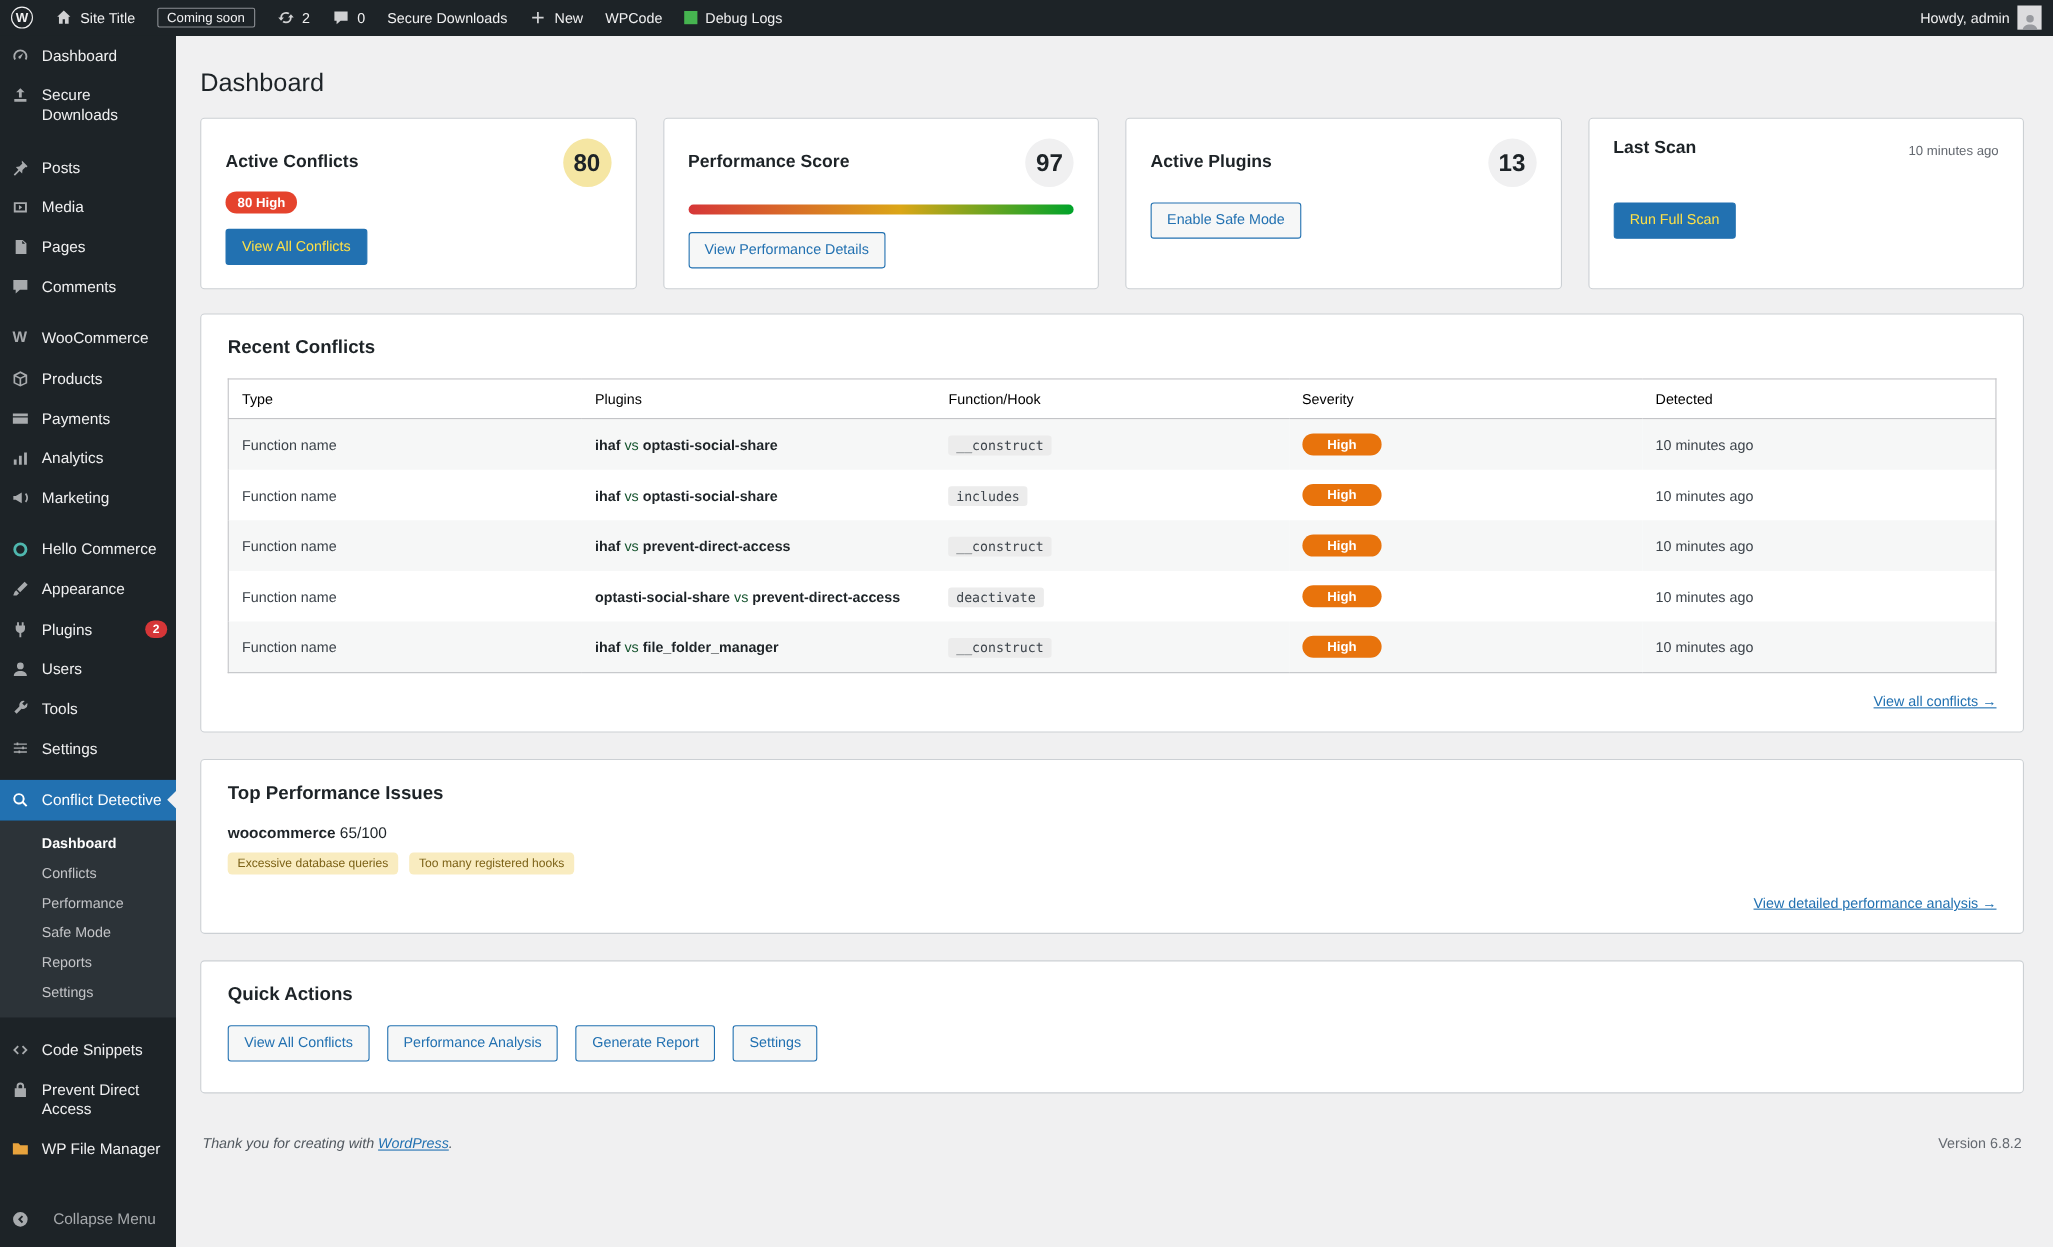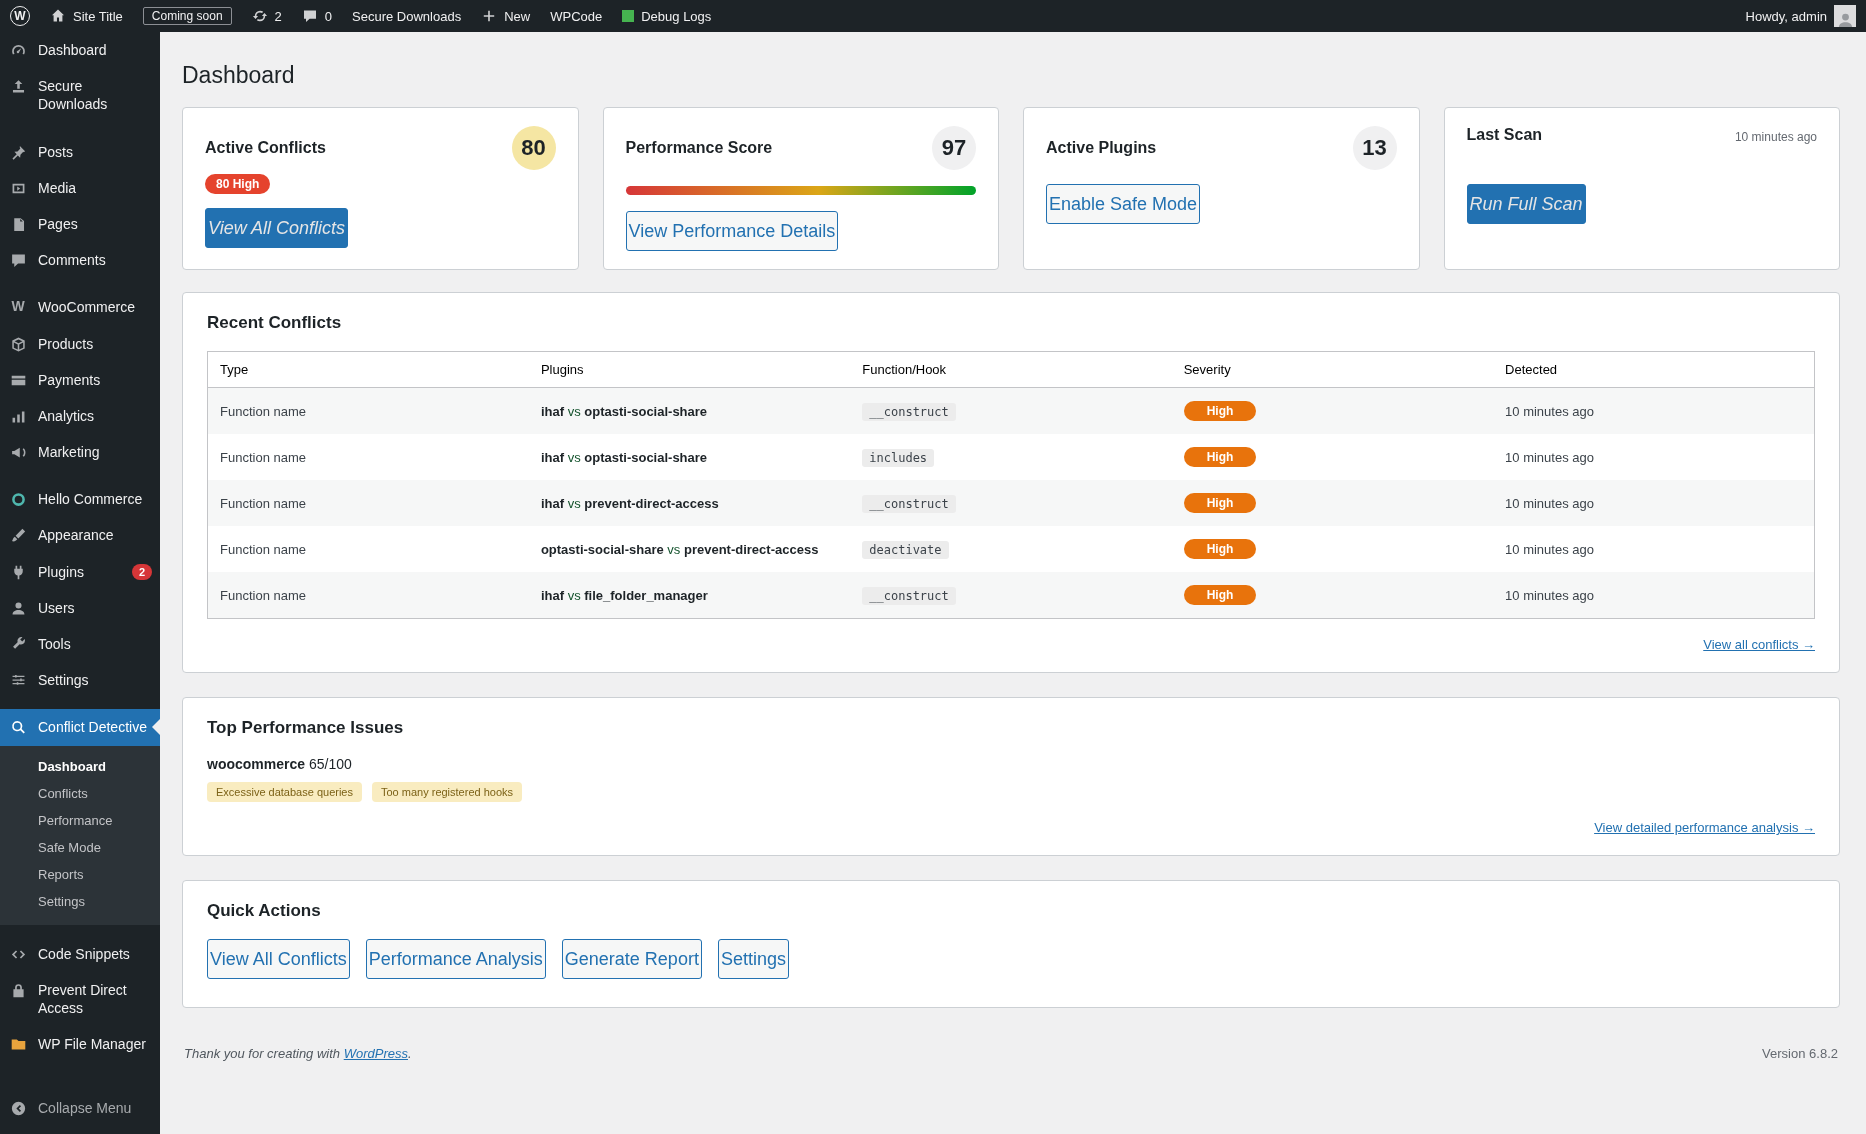--- a/index.html
+++ b/index.html
@@ -41,43 +41,43 @@
   .menu-badge { background:#d63638; color:#fff; border-radius:9px; font-size:11px;
     padding:1px 7px; font-weight:700; align-self:center; }
   .menu-item.active { background:var(--accent); color:#fff; position:relative; }
   .menu-item.active .menu-icon { color:#fff; }
   .menu-item.active::after { content:''; position:absolute; right:0; top:50%; margin-top:-8px;
     border:8px solid transparent; border-right-color:#f0f0f1; }
   .group-start { margin-top:11px; }
   .submenu { background:#2c3338; padding:7px 0 10px; }
   .submenu-item { padding:6px 8px 6px 38px; color:#c3c4c7; font-size:13px; cursor:pointer; }
   .submenu-item.current { color:#fff; font-weight:700; }
-  .collapse-item { position:absolute; bottom:8px; left:0; right:0; color:#a7aaad; }
+  .collapse-item { position:absolute; bottom:8px; left:0; right:0; color:#a7aaad;text-align:center; }
 
   
   .wrap { position:absolute; top:32px; left:160px; right:0; bottom:0; overflow:hidden;
     padding:16px 26px 0 22px; }
   h1.page-title { font-size:23px; font-weight:400; color:#1d2327; margin:14px 0 18px; }
 
   .cards-row { display:flex; gap:24px; margin-bottom:22px; }
   .card { flex:1; background:#fff; border:1px solid #ccd0d4; border-radius:4px;
     padding:18px 22px; min-height:156px; }
   .card-head { display:flex; justify-content:space-between; align-items:center; min-height:44px; }
   .card-head.top { align-items:flex-start; }
   .card h2 { font-size:16px; font-weight:700; margin:0; color:#1d2327; }
   .num { width:44px; height:44px; border-radius:50%; display:flex; align-items:center;
     justify-content:center; font-size:22px; font-weight:700; color:#1d2327; }
   .num-yellow { background:var(--num-yellow); }
   .num-gray { background:#f0f0f1; }
   .badge-red { display:inline-block; background:var(--badge-red); color:#fff; font-size:12px;
     font-weight:700; border-radius:11px; padding:3px 11px; margin-top:4px; }
   .card-actions { margin-top:14px; }
-  .btn { font-family:inherit; font-size:18px; border-radius:3px; padding:6px 2px;
+  .btn { font-family:inherit; font-size:13px; border-radius:3px; padding:6px 14px;
     cursor:pointer; line-height:1.45; white-space:nowrap; }
-  .btn-primary { background:var(--accent); color:#e5e5e5; border:1px solid var(--accent);font-style:italic; }
+  .btn-primary { background:var(--accent); color:#fde047; border:1px solid var(--accent); }
   .btn-secondary { background:#f6f7f7; color:var(--accent); border:1px solid var(--accent); }
   .score-bar { height:9px; border-radius:5px; background:var(--grad); margin:16px 0 16px; }
   .scan-time { font-size:12px; color:#646970; padding-top:4px; }
 
   .panel { background:#fff; border:1px solid #ccd0d4; border-radius:4px;
     padding:20px 24px 16px; margin-bottom:24px; }
   .panel h2 { font-size:17px; font-weight:700; margin:0 0 18px; color:#1d2327; }
 
   table.conflicts { width:100%; border-collapse:collapse; font-size:13px; border:1px solid #c3c4c7; }
   .conflicts th { text-align:left; font-weight:400; color:#000000; padding:10px 12px;

